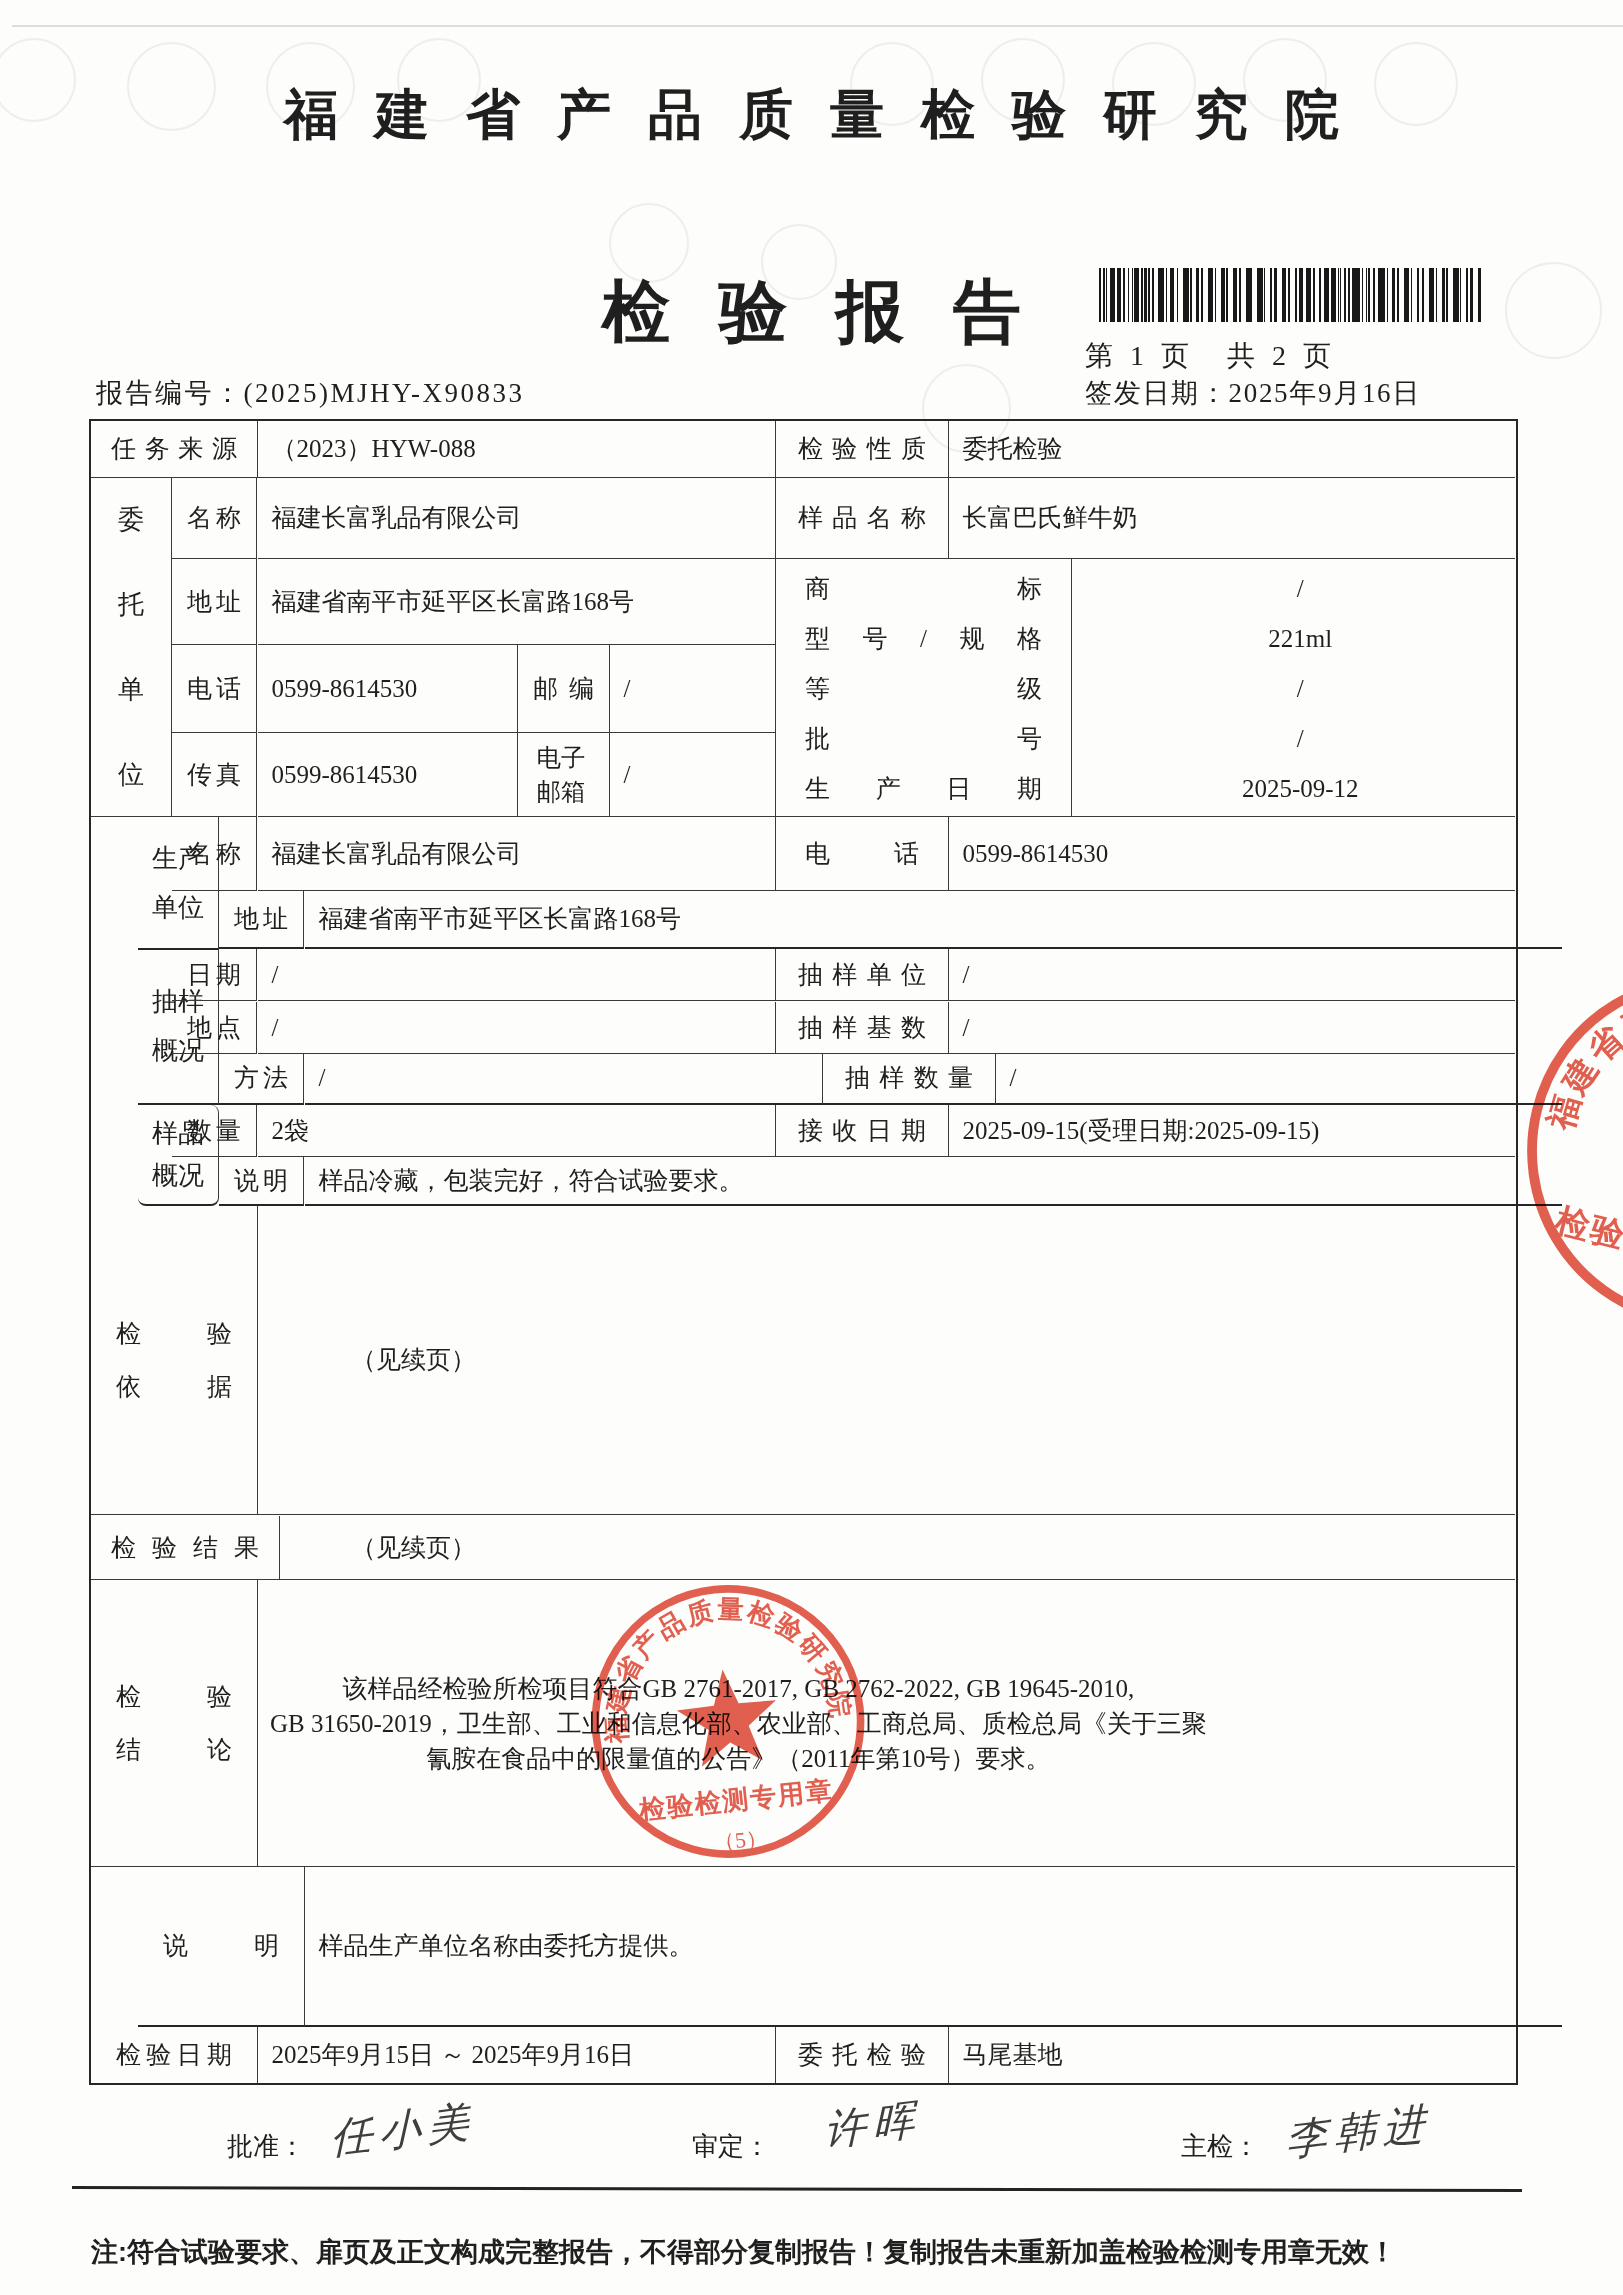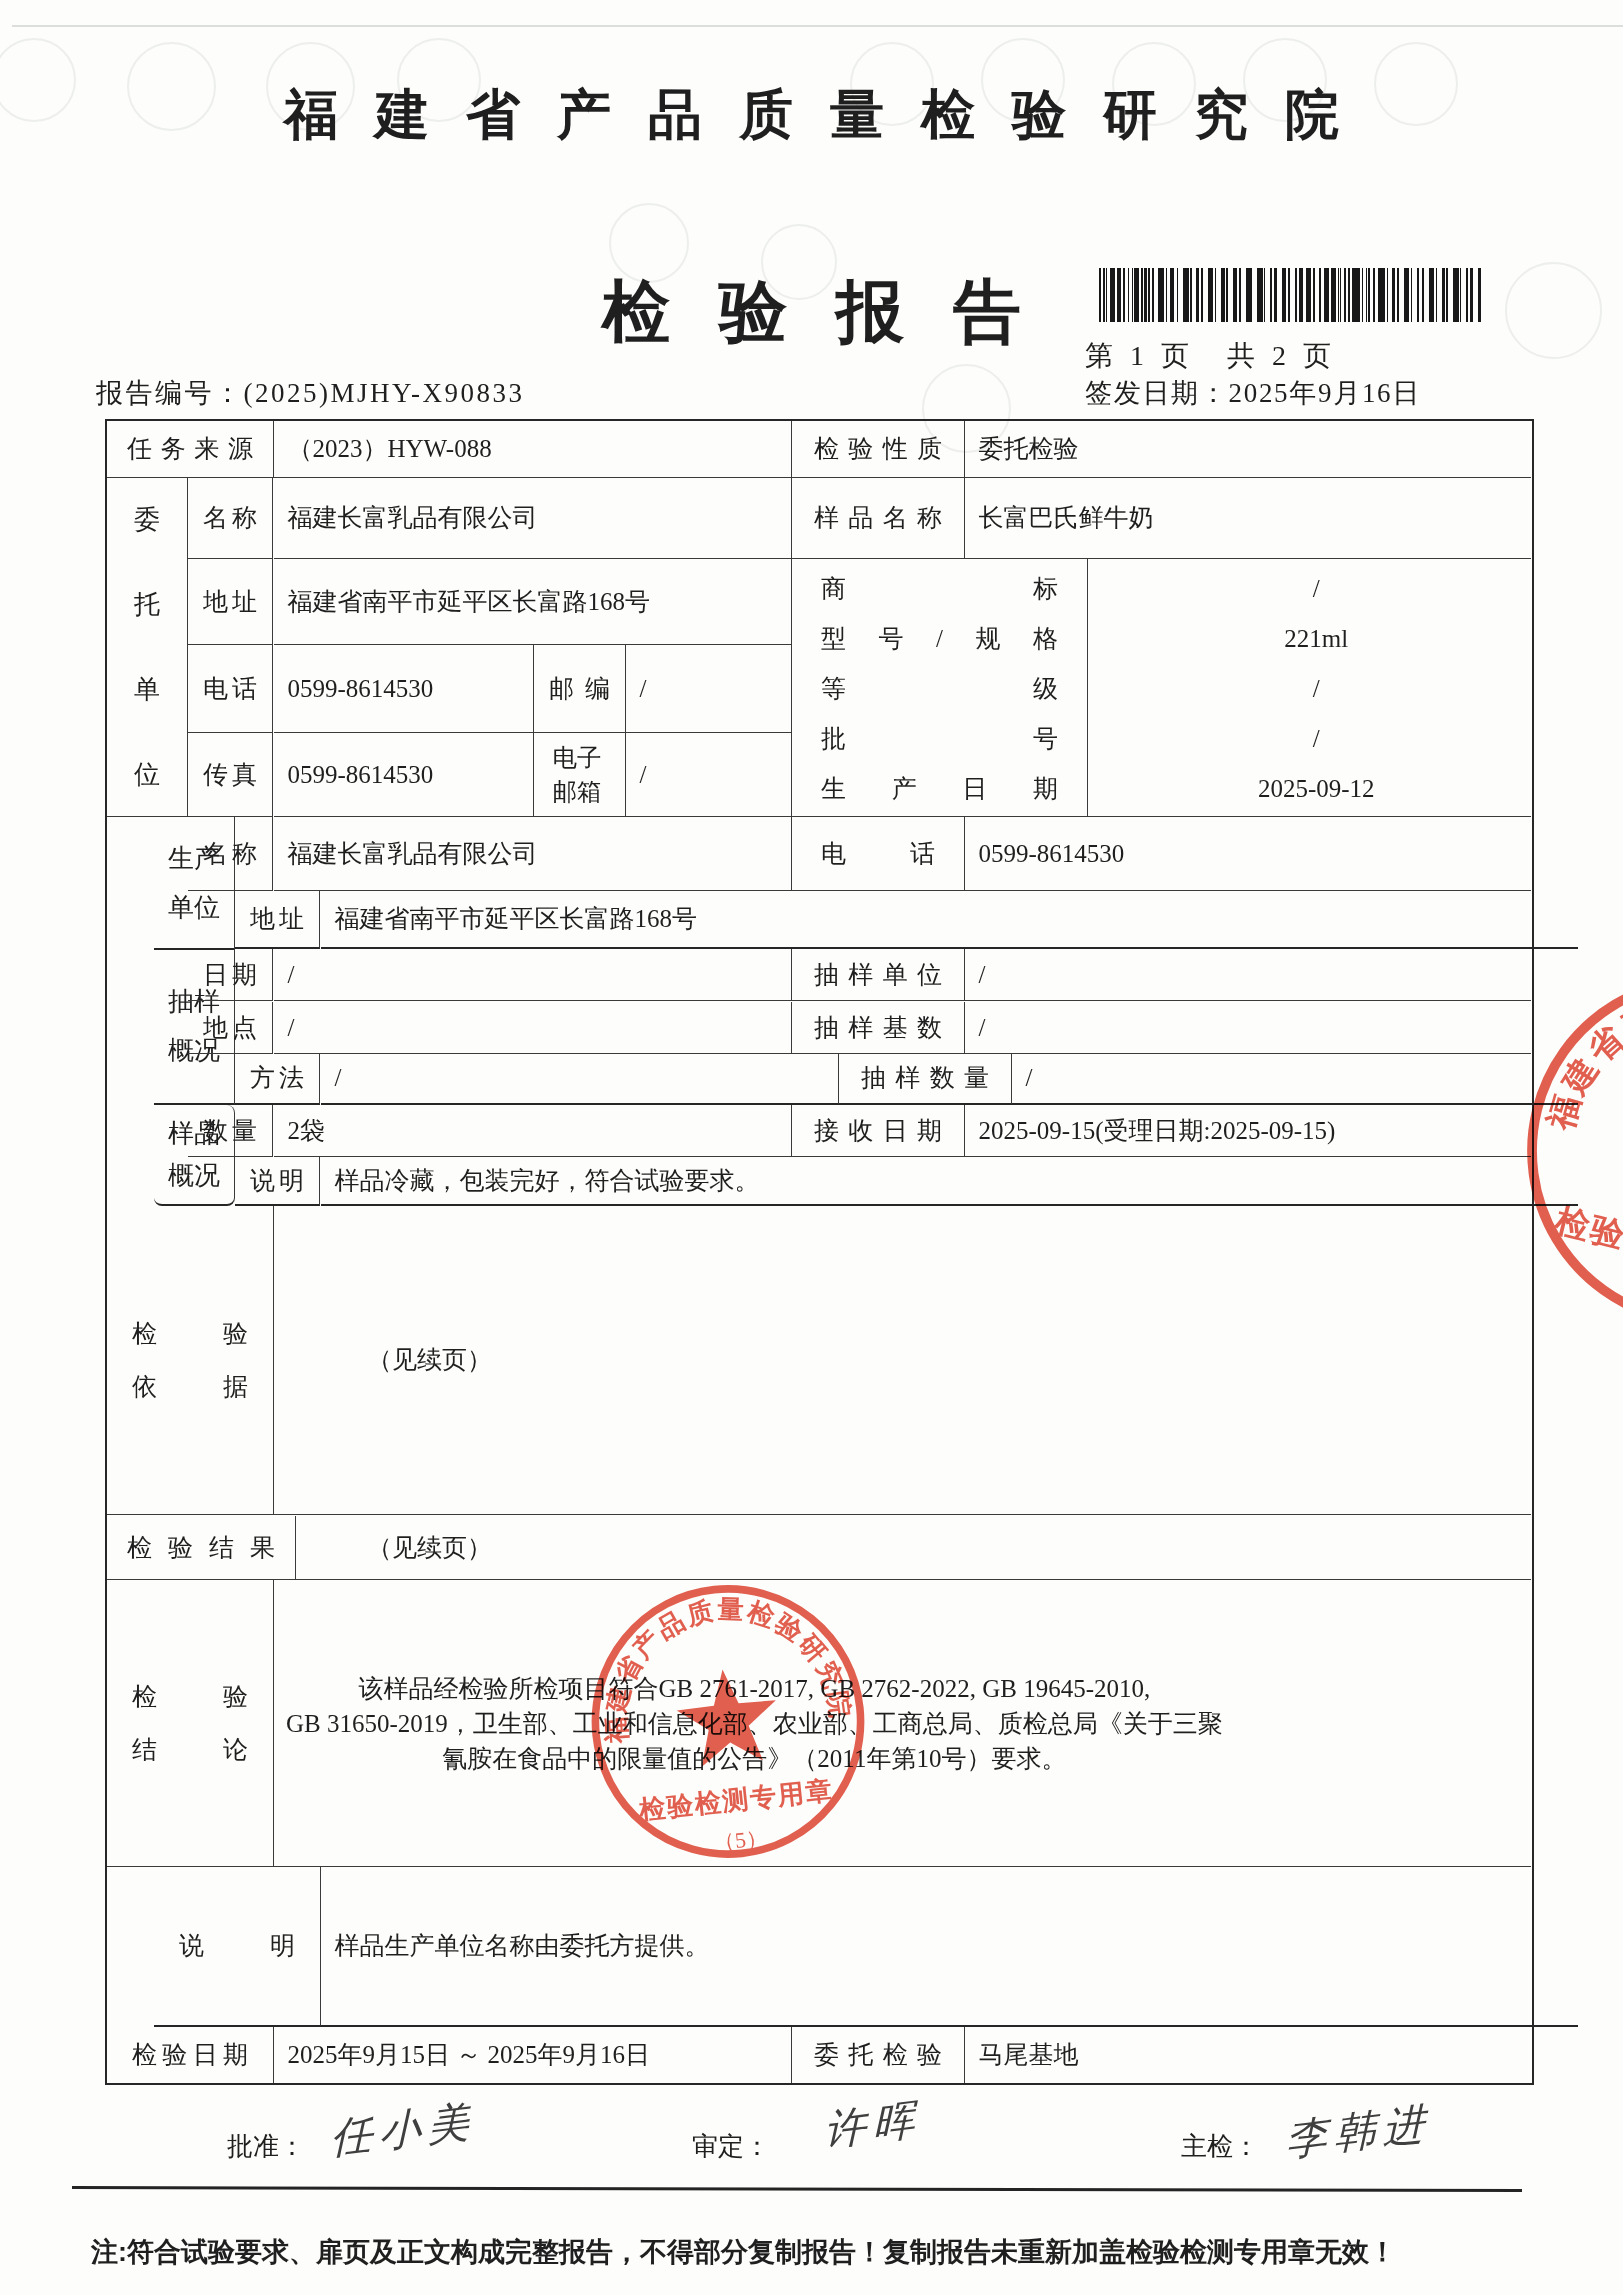--- a/index.html
+++ b/index.html
@@ -27,21 +27,21 @@
     position:absolute;left:1099px;top:268px;width:382px;height:54px;
     background-image:
       repeating-linear-gradient(90deg,#181818 0 1.7px,transparent 1.7px 4.2px,#181818 4.2px 6px,transparent 6px 11px,#181818 11px 16px,transparent 16px 18px,#181818 18px 19.4px,transparent 19.4px 24.5px),
       repeating-linear-gradient(90deg,transparent 0 6.8px,#181818 6.8px 8.5px,transparent 8.5px 19.4px,#181818 19.4px 22px,transparent 22px 26px);
   }
   .page-info{position:absolute;left:1085px;top:337px;font-size:28px;letter-spacing:5px;white-space:nowrap;}
   .meta{position:absolute;top:375px;font-size:27px;white-space:nowrap;}
   .meta.l{left:96px;letter-spacing:2.5px;}
   .meta.r{left:1085px;letter-spacing:1.7px;font-family:Liberation Serif, serif;}
   
-  .tbl{position:absolute;left:105px;top:419px;width:1429px;height:1666px;border:2.5px solid #272727;box-sizing:border-box;}
+  .tbl{position:absolute;left:89px;top:419px;width:1429px;height:1666px;border:2.5px solid #272727;box-sizing:border-box;}
   .c{position:absolute;box-sizing:border-box;border-right:1.7px solid #3a3a3a;border-bottom:1.7px solid #3a3a3a;
      display:flex;align-items:center;font-size:25px;line-height:1.25;overflow:hidden;}
   .c.noR{border-right:none;text-align:center;}
   .c.noB{border-bottom:none;}
   .c.tb{border-bottom-width:2.5px;border-bottom-color:#262626;margin-left:47px;}
   .fill{flex:1;text-align:justify;text-align-last:justify;}
   .p18{padding:0 15px;}
   .p24{padding:0 20px;}
   .p26{padding:0 22px;}
   .p30{padding:0 25px;}

